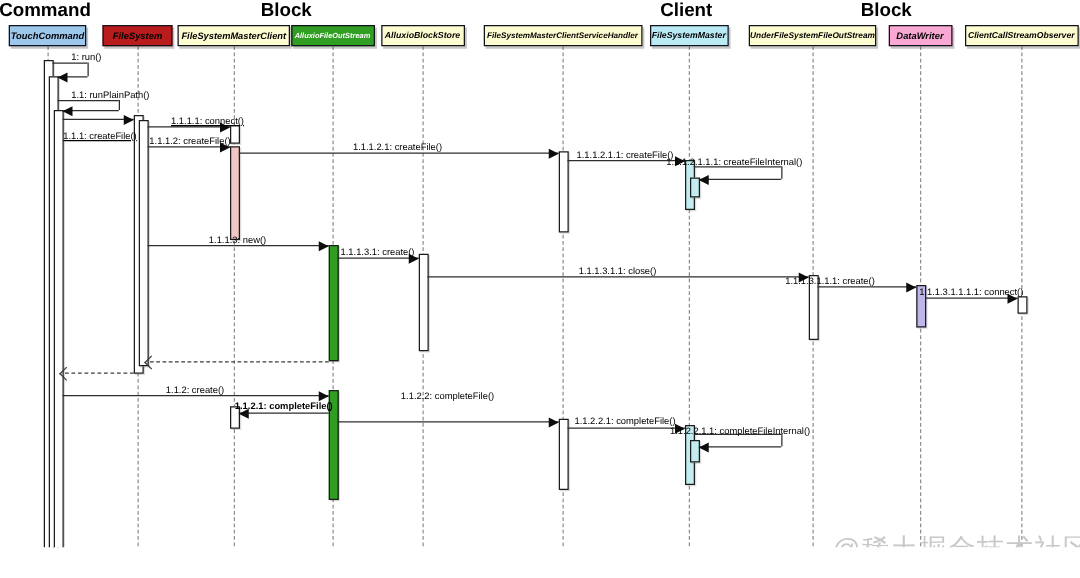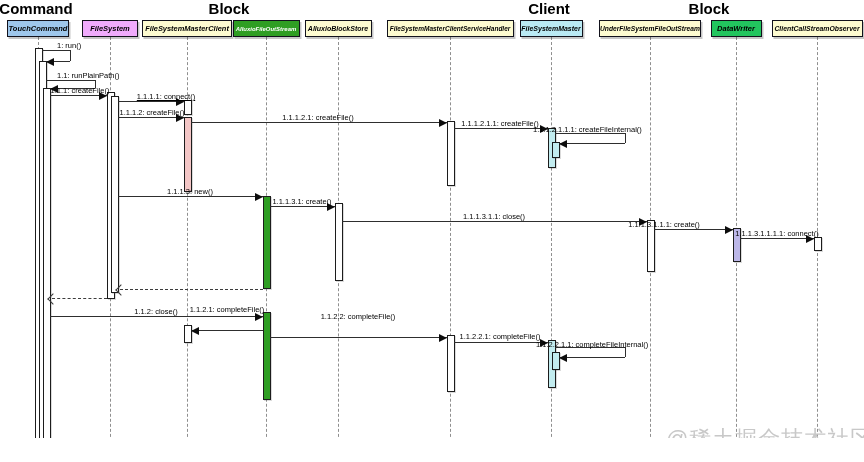--- a/index.html
+++ b/index.html
@@ -43,28 +43,28 @@
       <div class="lifeline" style="left: 817px; top: 37px; height: 420px;"></div>
     </div>
   <div id="layer-groups">
       <div class="group-header" style="left: 36px;">Command</div>
       <div class="group-header" style="left: 229px;">Block</div>
       <div class="group-header" style="left: 549px;">Client</div>
       <div class="group-header" style="left: 709px;">Block</div>
     </div>
   <div id="layer-participants">
       <div class="pbox" style="left: 7px; width: 62px; background: rgb(158, 199, 236); color: rgb(0, 0, 0); font-size: 7.5px;">TouchCommand</div>
-      <div class="pbox" style="left: 82px; width: 56px; background: #f0abfc; color: rgb(0, 0, 0); font-size: 7.5px;">FileSystem</div>
+      <div class="pbox" style="left: 82px; width: 56px; background: #b91c1c; color: rgb(0, 0, 0); font-size: 7.5px;">FileSystem</div>
       <div class="pbox" style="left: 142px; width: 90px; background: rgb(253, 251, 208); color: rgb(0, 0, 0); font-size: 7.43007px;">FileSystemMasterClient</div>
       <div class="pbox" style="left: 232.5px; width: 67px; background: rgb(47, 158, 35); color: rgb(255, 255, 255); font-size: 5.96154px;">AlluxioFileOutStream</div>
       <div class="pbox" style="left: 304.5px; width: 67px; background: rgb(253, 251, 208); color: rgb(0, 0, 0); font-size: 7.01357px;">AlluxioBlockStore</div>
       <div class="pbox" style="left: 386.5px; width: 127px; background: rgb(253, 251, 208); color: rgb(0, 0, 0); font-size: 6.51709px;">FileSystemMasterClientServiceHandler</div>
       <div class="pbox" style="left: 519.5px; width: 63px; background: rgb(186, 234, 244); color: rgb(0, 0, 0); font-size: 6.97115px;">FileSystemMaster</div>
       <div class="pbox" style="left: 599px; width: 102px; background: rgb(253, 251, 208); color: rgb(0, 0, 0); font-size: 6.66209px;">UnderFileSystemFileOutStream</div>
-      <div class="pbox" style="left: 710.5px; width: 51px; background: #22c55e; color: rgb(0, 0, 0); font-size: 7.5px;">DataWriter</div>
+      <div class="pbox" style="left: 710.5px; width: 51px; background: #f9a8d4; color: rgb(0, 0, 0); font-size: 7.5px;">DataWriter</div>
       <div class="pbox" style="left: 771.5px; width: 91px; background: rgb(253, 251, 208); color: rgb(0, 0, 0); font-size: 6.89103px;">ClientCallStreamObserver</div>
     </div>
   <div id="layer-activations">
       <div class="act" style="left: 34.5px; top: 48px; height: 409px; background: rgb(255, 255, 255);"></div>
       <div class="act" style="left: 38.5px; top: 61px; height: 388px; background: rgb(255, 255, 255);"></div>
       <div class="act" style="left: 42.5px; top: 88px; height: 353px; background: rgb(255, 255, 255);"></div>
       <div class="act" style="left: 106.5px; top: 92px; height: 207px; background: rgb(255, 255, 255);"></div>
       <div class="act" style="left: 110.5px; top: 96px; height: 197px; background: rgb(255, 255, 255);"></div>
       <div class="act" style="left: 183.5px; top: 100px; height: 15px; background: rgb(255, 255, 255);"></div>
       <div class="act" style="left: 183.5px; top: 117px; height: 75px; background: rgb(243, 198, 198);"></div>
@@ -88,21 +88,21 @@
       <div class="hline" style="left: 45.5px; top: 61px; width: 24.5px;"></div>
       <div class="head left" style="left: 45.5px; top: 57.5px;"></div>
       <div class="mlabel" style="left: 57px; top: 41px;">1: run()</div>
       <div class="hline" style="left: 45.5px; top: 80px; width: 49.5px;"></div>
       <div class="vline" style="left: 95px; top: 80px; height: 8px;"></div>
       <div class="hline" style="left: 49.5px; top: 88px; width: 45.5px;"></div>
       <div class="head left" style="left: 49.5px; top: 84.5px;"></div>
       <div class="mlabel" style="left: 57px; top: 71px;">1.1: runPlainPath()</div>
       <div class="hline" style="left: 49.5px; top: 95px; width: 57px;"></div>
       <div class="head right" style="left: 98.5px; top: 91.5px;"></div>
-      <div class="mlabel center" style="left: 80px; top: 86px;">1.1.1: createFile()</div>
+      <div class="mlabel center" style="left: 80px; top: 104px; text-decoration: underline;">1.1.1: createFile()</div>
       <div class="hline" style="left: 117.5px; top: 101px; width: 66px;"></div>
       <div class="head right" style="left: 175.5px; top: 97.5px;"></div>
       <div class="mlabel center" style="left: 166px; top: 92px; text-decoration: underline;">1.1.1.1: connect()</div>
       <div class="hline" style="left: 117.5px; top: 117px; width: 66px;"></div>
       <div class="head right" style="left: 175.5px; top: 113.5px;"></div>
       <div class="mlabel center" style="left: 152px; top: 108px;">1.1.1.2: createFile()</div>
       <div class="hline" style="left: 190.5px; top: 122px; width: 256px;"></div>
       <div class="head right" style="left: 438.5px; top: 118.5px;"></div>
       <div class="mlabel center" style="left: 318px; top: 113px;">1.1.1.2.1: createFile()</div>
       <div class="hline" style="left: 453.5px; top: 128px; width: 94px;"></div>
@@ -127,24 +127,24 @@
       <div class="mlabel center" style="left: 664px; top: 220px;">1.1.1.3.1.1.1: create()</div>
       <div class="hline" style="left: 739.5px; top: 238px; width: 74px;"></div>
       <div class="head right" style="left: 805.5px; top: 234.5px;"></div>
       <div class="mlabel center" style="left: 777px; top: 229px;">1.1.1.3.1.1.1.1: connect()</div>
       <div class="hline dashed" style="left: 119.5px; top: 289px; width: 143px;"></div>
       <div class="openhead" style="left: 116.5px; top: 286px;"></div>
       <div class="hline dashed" style="left: 51.5px; top: 298px; width: 55px;"></div>
       <div class="openhead" style="left: 48.5px; top: 295px;"></div>
       <div class="hline" style="left: 49.5px; top: 316px; width: 213px;"></div>
       <div class="head right" style="left: 254.5px; top: 312.5px;"></div>
-      <div class="mlabel center" style="left: 156px; top: 307px;">1.1.2: close()</div>
+      <div class="mlabel center" style="left: 156px; top: 307px;">1.1.2: create()</div>
       <div class="hline" style="left: 190.5px; top: 330px; width: 72px;"></div>
       <div class="head left" style="left: 190.5px; top: 326.5px;"></div>
-      <div class="mlabel center" style="left: 227px; top: 305px;">1.1.2.1: completeFile()</div>
+      <div class="mlabel center" style="left: 227px; top: 320px; font-weight: bold;">1.1.2.1: completeFile()</div>
       <div class="hline" style="left: 269.5px; top: 337px; width: 177px;"></div>
       <div class="head right" style="left: 438.5px; top: 333.5px;"></div>
       <div class="mlabel center" style="left: 358px; top: 312px;">1.1.2.2: completeFile()</div>
       <div class="hline" style="left: 453.5px; top: 342px; width: 94px;"></div>
       <div class="head right" style="left: 539.5px; top: 338.5px;"></div>
       <div class="mlabel center" style="left: 500px; top: 332px;">1.1.2.2.1: completeFile()</div>
       <div class="hline" style="left: 554.5px; top: 347px; width: 70.5px;"></div>
       <div class="vline" style="left: 625px; top: 347px; height: 10px;"></div>
       <div class="hline" style="left: 558.5px; top: 357px; width: 66.5px;"></div>
       <div class="head left" style="left: 558.5px; top: 353.5px;"></div>

